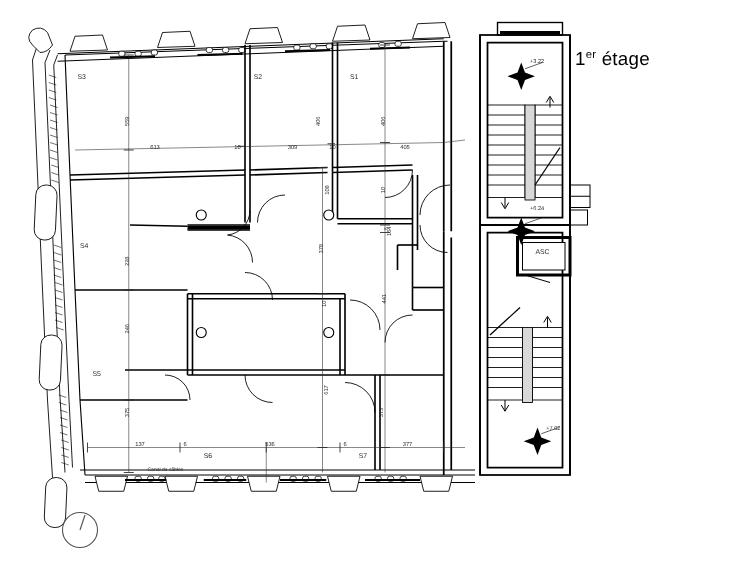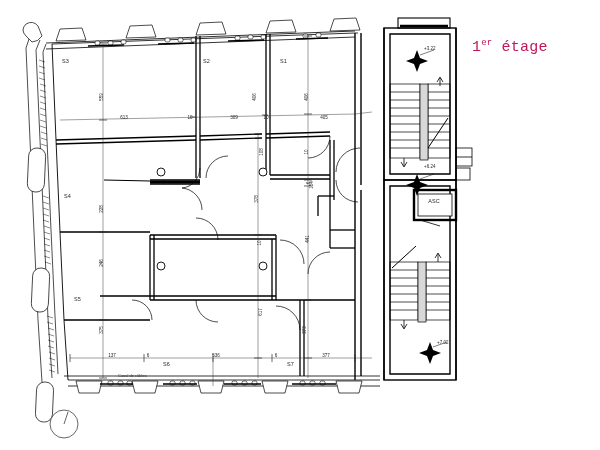--- a/index.html
+++ b/index.html
@@ -6,25 +6,25 @@
   html,body{margin:0;padding:0;background:#ffffff;}
   body{
     width:600px;height:450px;overflow:hidden;
     font-family:"Liberation Sans", sans-serif;
     color:#000;
   }
   #stage{position:relative;width:600px;height:450px;background:#fff;}
   #plan{position:absolute;left:0;top:0;width:600px;height:450px;}
   .title{
     position:absolute;
-    left:472px;top:38px;
-    font-family:Liberation Mono, monospace;
+    left:460px;top:38px;
+    font-family:Liberation Sans, sans-serif;
     font-size:15px;
     letter-spacing:.2px;
-    color:#be185d;
+    color:#000000;
     white-space:nowrap;
   }
   .title sup{font-size:9px;vertical-align:super;}
   svg text{font-family:"Liberation Sans", sans-serif;fill:#2a2a2a;}
 </style>
 </head>
 <body>
 
 <div id="stage">
 

